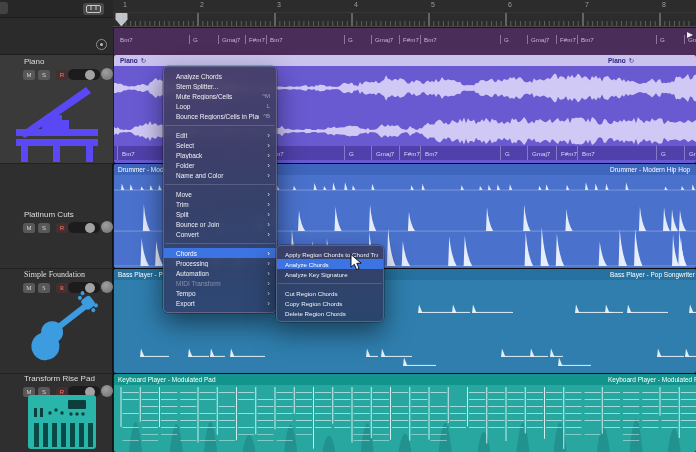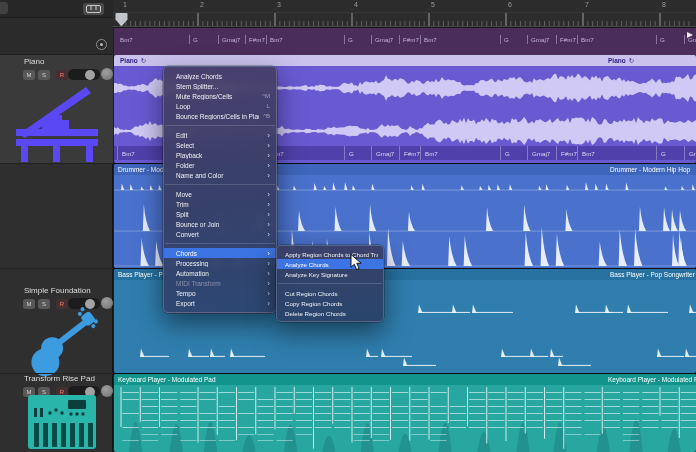--- a/index.html
+++ b/index.html
@@ -125,23 +125,33 @@
           <rect x="10" y="45" width="82" height="7"></rect>
           <rect x="10" y="55" width="82" height="7"></rect>
           <rect x="15" y="62" width="7" height="16"></rect>
           <rect x="47" y="62" width="7" height="16"></rect>
           <rect x="80" y="62" width="7" height="16"></rect>
         </g>
       </svg>
     </div>
 
     <div class="srow-div" style="top:163px;"></div>
+    <div class="trow" style="top:163px;height:105px;--oy:47px;">
+      <div class="tname">Platinum Cuts</div>
+      <div class="mbtn m">M</div>
+      <div class="mbtn s">S</div>
+      <div class="mbtn r">R</div>
+      <div class="slider">
+          <div class="thumb"></div>
+        </div>
+      <div class="knob"></div>
+    </div>
 
     <div class="srow-div" style="top:268px;"></div>
-    <div class="trow" style="top:280px;height:105px;--oy:6px;">
+    <div class="trow" style="top:264px;height:105px;font-family:Liberation Serif, serif;--oy:6px;">
       <div class="tname">Simple Foundation</div>
       <div class="mbtn m">M</div>
       <div class="mbtn s">S</div>
       <div class="mbtn r">R</div>
       <div class="slider">
           <div class="thumb"></div>
         </div>
       <div class="knob"></div>
       <svg class="ticon" style="left:18px;top:22px;" width="84" height="80" viewBox="0 0 84 80">
         <g fill="#3d9be0" transform="rotate(-38 42 40)">

